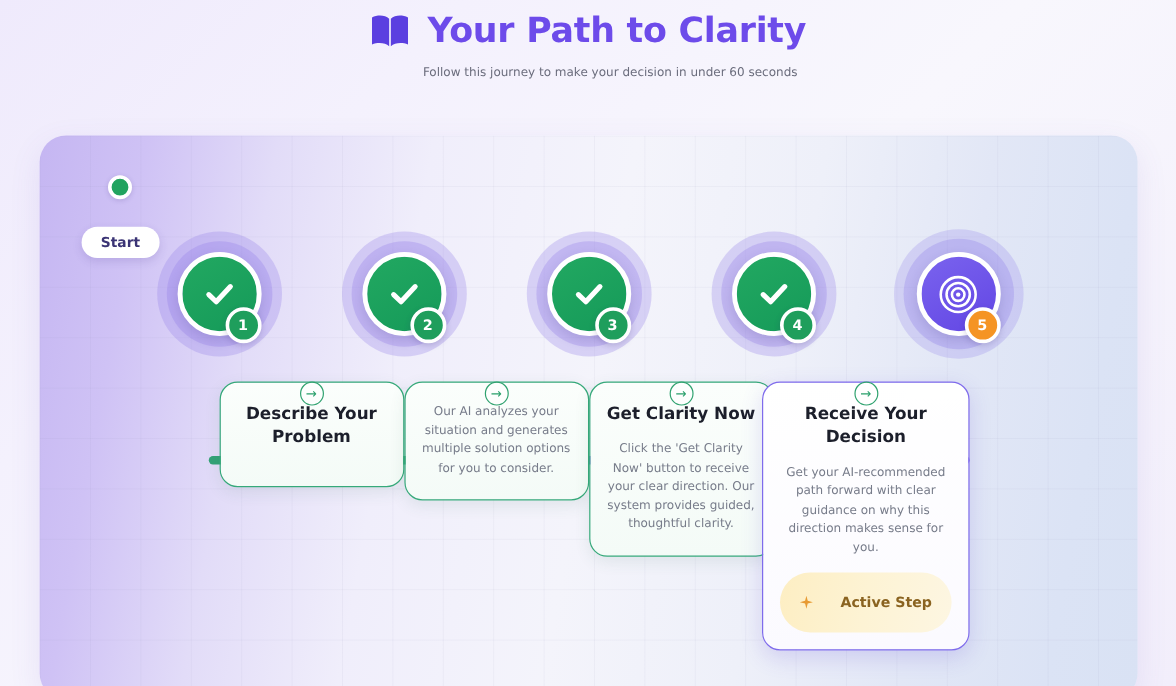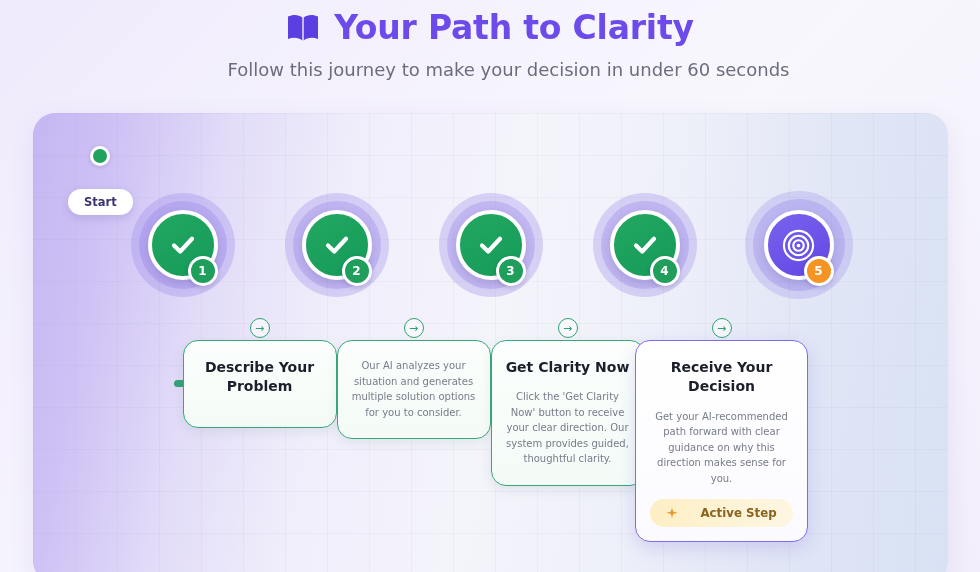--- a/index.html
+++ b/index.html
@@ -28,29 +28,29 @@
     gap: 14px;
   }
   .book-icon {
     width: 34px;
     height: 30px;
     position: relative;
     flex: 0 0 auto;
   }
   .book-icon svg { display: block; }
   .page-title {
-    font-size: 33px;
+    font-size: 29px;
     font-weight: bold;
     color: #6d4bea;
     letter-spacing: -0.2px;
     line-height: 1.1;
   }
   .page-subtitle {
     margin-top: 13px;
-    font-size: 18px;
+    font-size: 10px;
     color: #6b6d7d;
     font-weight: 400;
     margin-left: 37px;
   }
 
   
   .panel {
     position: absolute;
     left: 33px;
     top: 113px;
@@ -232,21 +232,20 @@
   .card {
     width: 184px;
     border-radius: 15px;
     padding: 17px 14px 18px;
     text-align: center;
     background: linear-gradient(180deg, #fbfefc 0%, #f4fbf7 100%);
     border: 1.6px solid #36a97a;
     box-shadow: 0 4px 12px rgba(60,110,90,0.10);
     position: relative;
     z-index: 2;
-    margin-top: 22px;
   }
   .card.active-card {
     background: linear-gradient(180deg, #ffffff 0%, #fbfaff 100%);
     border: 1.8px solid #7f6bec;
     box-shadow: 0 6px 18px rgba(95,70,210,0.18);
     padding-bottom: 14px;
   }
   .card-title {
     font-size: 14px;
     font-weight: bold;
@@ -274,21 +273,21 @@
   .stub.left   { left: -9px; }
   .stub.right  { right: -9px; }
 
   
   .active-badge {
     margin-top: 13px;
     display: inline-flex;
     align-items: center;
     justify-content: center;
     gap: 22px;
-    padding: 7px 16px;
+    padding: 18px 16px;
     border-radius: 999px;
     background: linear-gradient(100deg, #fdeec3 0%, #fdf3d4 50%, #fdf6e2 100%);
     font-size: 11.8px;
     font-weight: bold;
     color: #8a6320;
     white-space: nowrap;
   }
   .sparkle-icon { width: 12px; height: 12px; display: block; }
 </style>
 </head>

